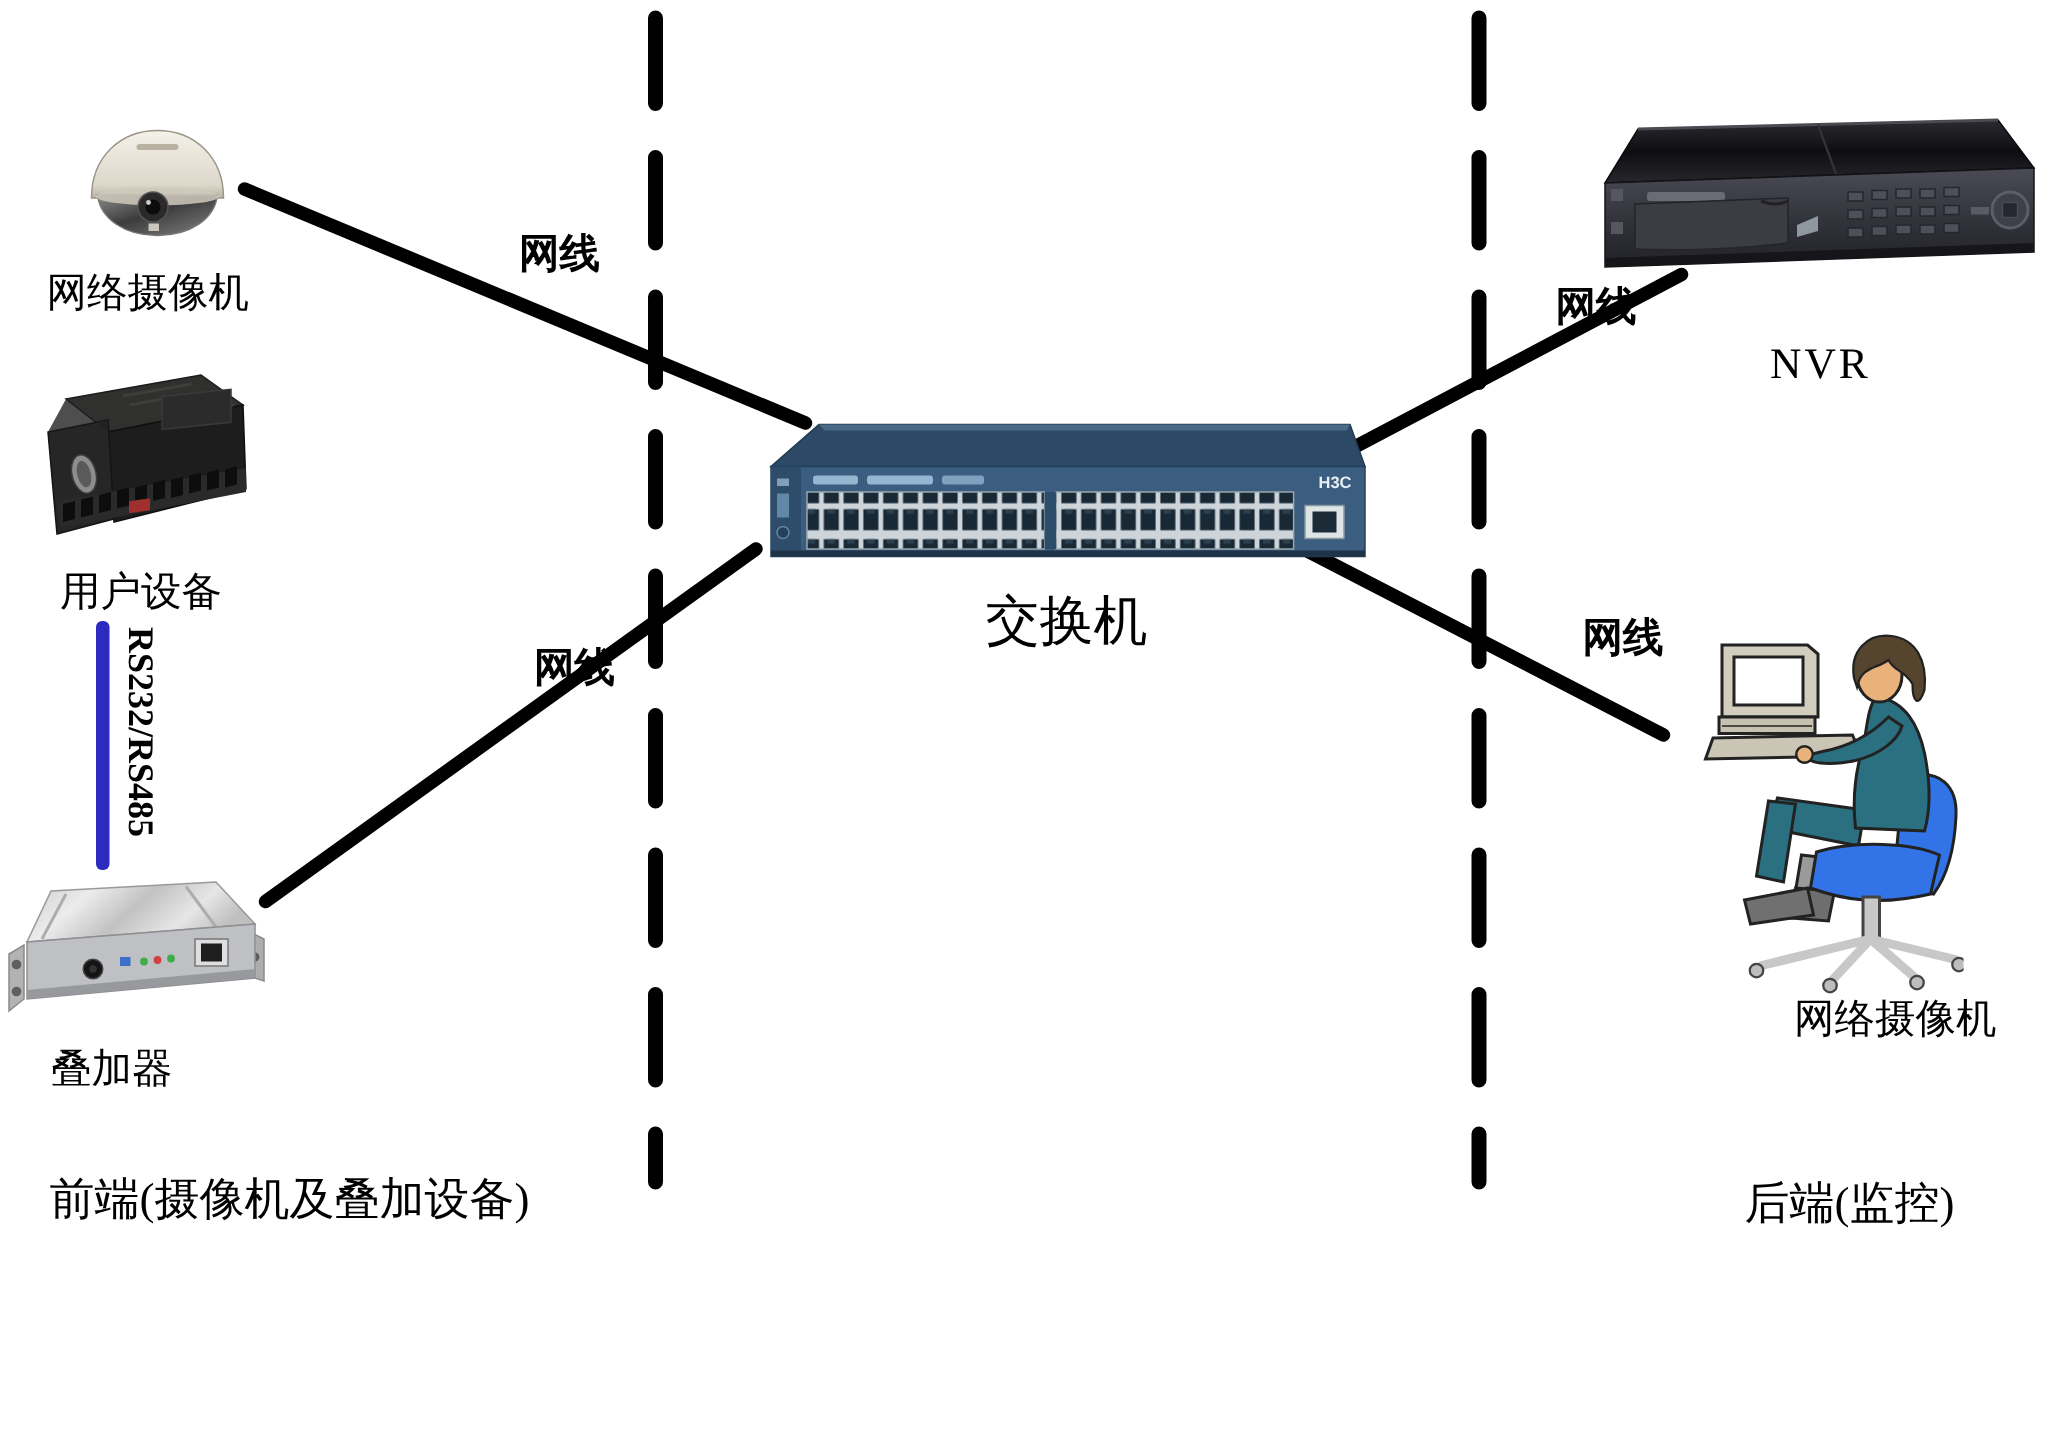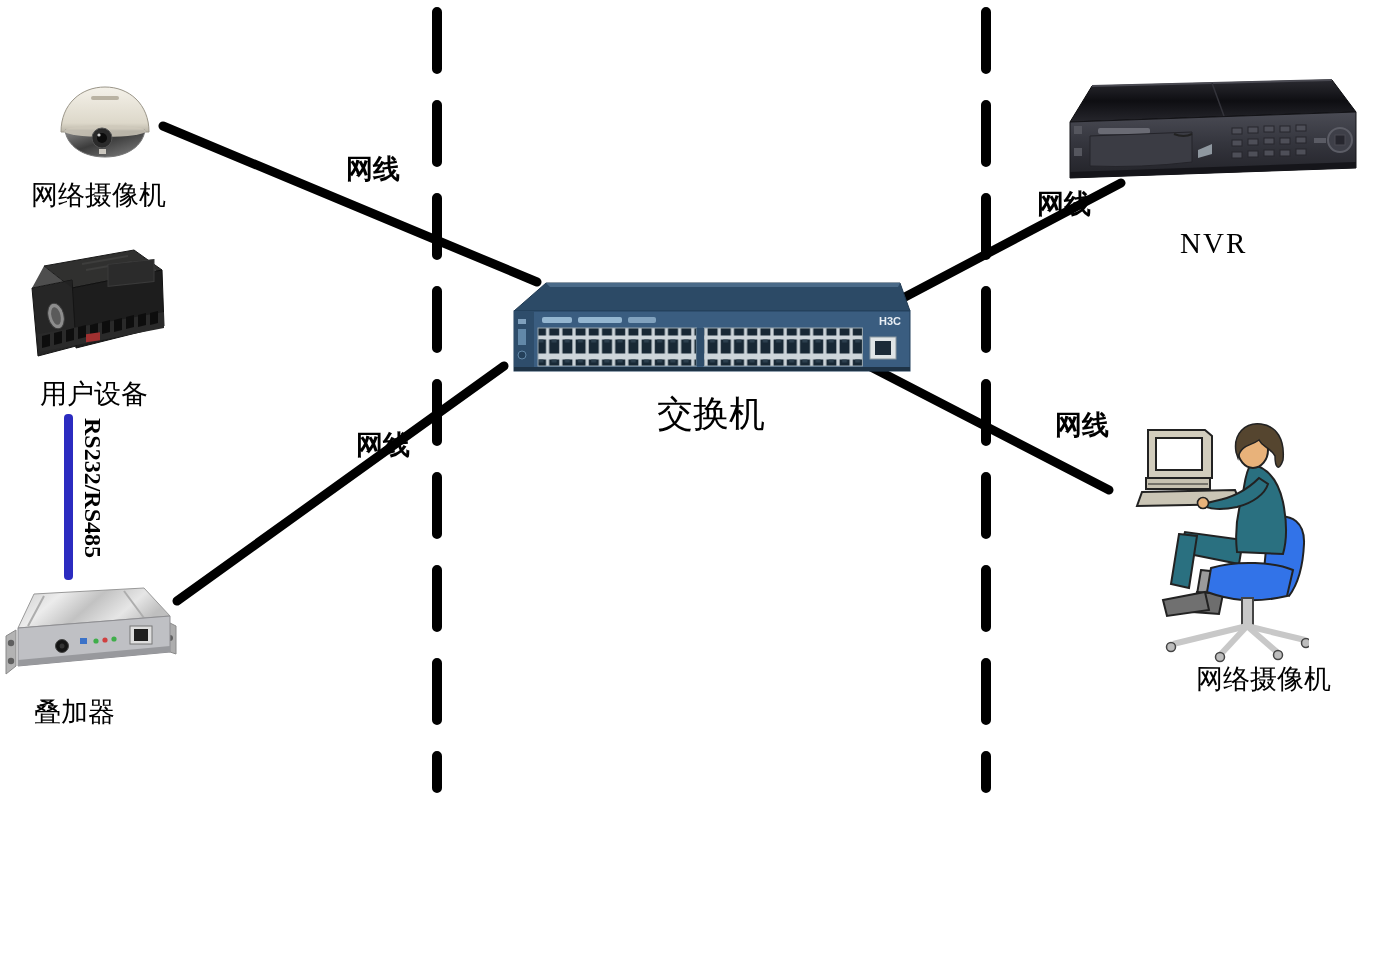--- a/index.html
+++ b/index.html
@@ -35,20 +35,22 @@
   </svg>
 
   <div id="serial-line" style="background:#2b2bc0"></div>
   <div class="lbl serial-lbl" style="left:106px;top:418px;">RS232/RS485</div>
 
   <div class="lbl cable-lbl" style="left:303px;top:151px;">网线</div>
   <div class="lbl cable-lbl" style="left:313px;top:427px;">网线</div>
   <div class="lbl cable-lbl" style="left:994px;top:186px;">网线</div>
   <div class="lbl cable-lbl" style="left:1012px;top:407px;">网线</div>
 
+  <div class="lbl zone-lbl" style="left:33px;top:779px;">前端(摄像机及叠加设备)</div>
+  <div class="lbl zone-lbl" style="left:1163px;top:782px;">后端(监控)</div>
 
   <div class="lbl dev-lbl" style="left:31px;top:177px;">网络摄像机</div>
   <div class="lbl dev-lbl" style="left:40px;top:376px;">用户设备</div>
   <div class="lbl dev-lbl" style="left:34px;top:694px;">叠加器</div>
   <div class="lbl dev-lbl" style="left:657px;top:390px;font-size:36px;">交换机</div>
   <div class="lbl nvr-lbl" style="left:1180px;top:187px;">NVR</div>
   <div class="lbl dev-lbl" style="left:1196px;top:661px;">网络摄像机</div>
 
   <svg class="device" style="left:55px;top:80px;" width="100" height="80" viewBox="0 0 100 80">
     <defs>

